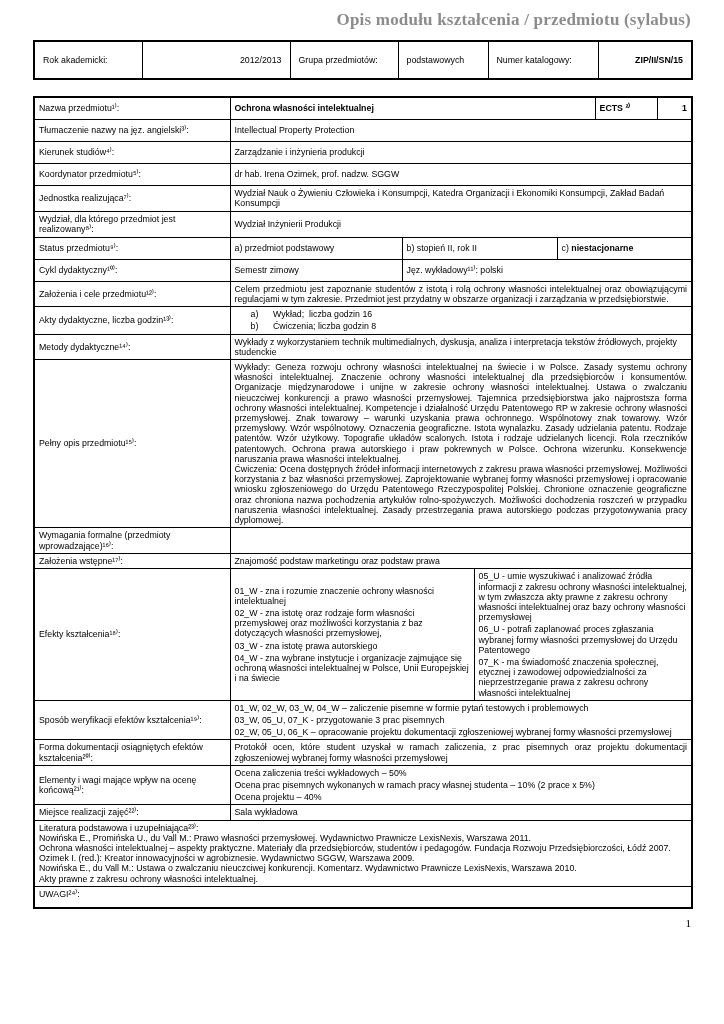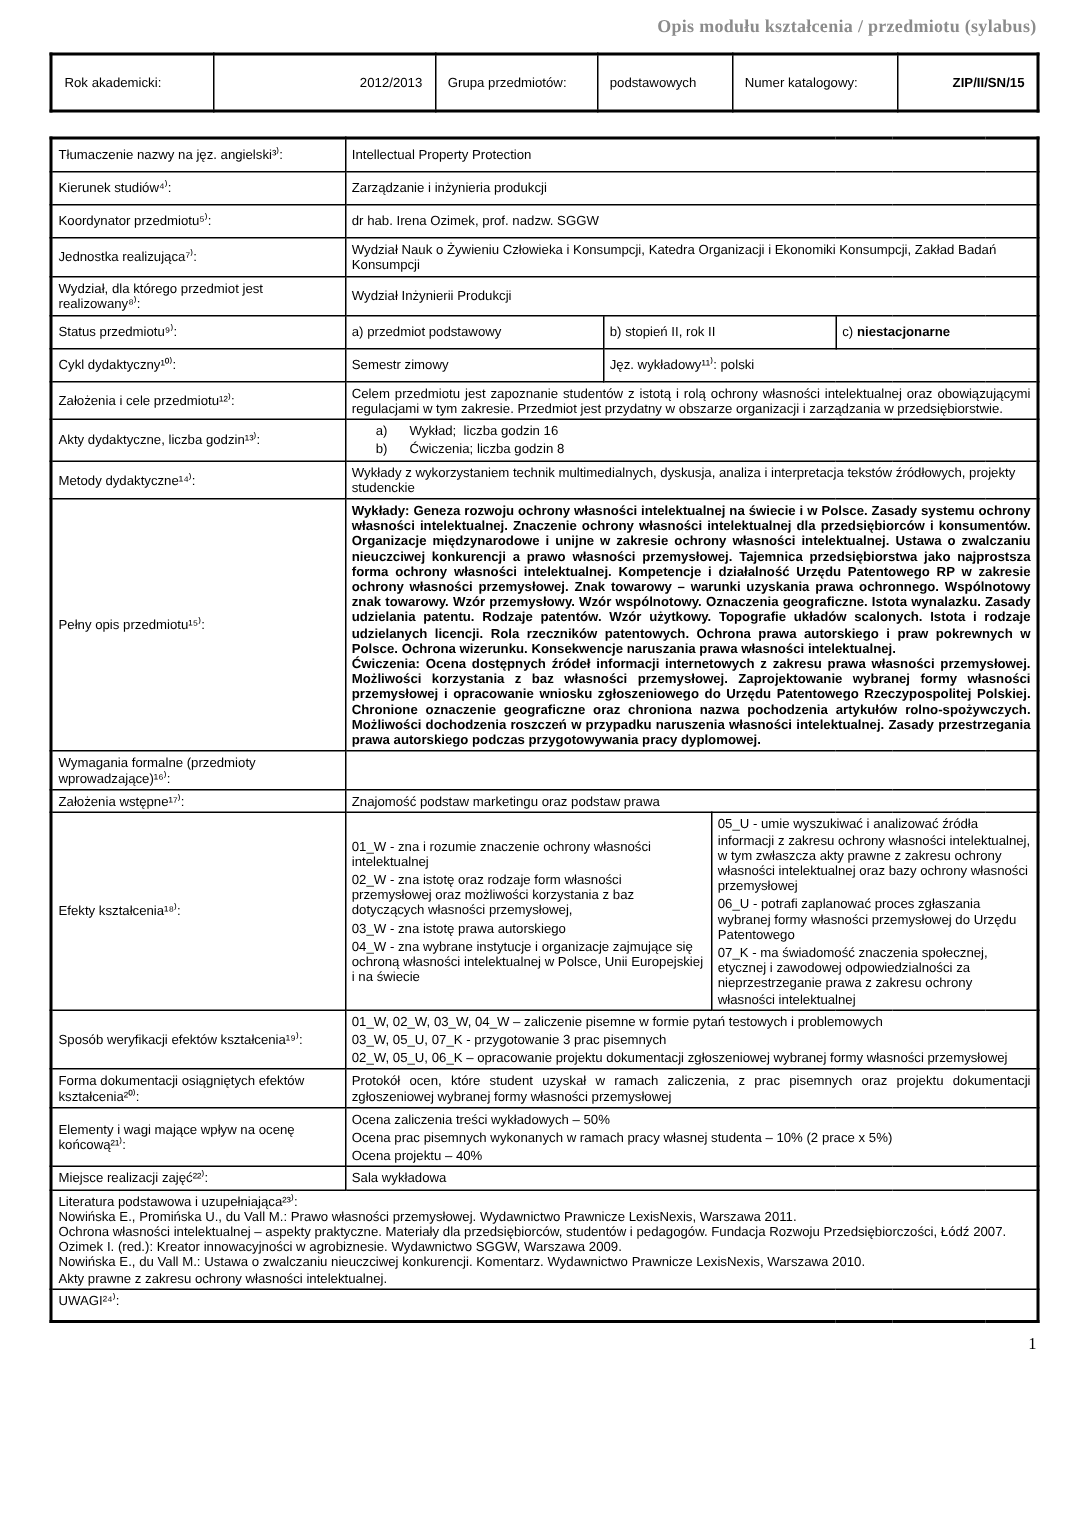--- a/index.html
+++ b/index.html
@@ -9,21 +9,21 @@
     background: #ffffff;
     color: #000;
     font-family: "Liberation Sans", sans-serif;
     font-size: 8.8px;
     overflow: hidden;
   }
   .doc { position: relative; width: 724px; height: 1024px; padding: 8px 33px 0 33px; }
   .doc-title {
     font-family: "Liberation Serif", serif;
     font-weight: 700;
-    font-size: 12px;
+    font-size: 17px;
     color: #8c8c8c;
     text-align: right;
     margin: 2px 0 10px 0;
     letter-spacing: .2px;
   }
   table { border-collapse: collapse; table-layout: fixed; width: 658px; }
   .outer { border: 2px solid #000; }
   td {
     border: 1px solid #000;
     padding: 2px 4px;
@@ -31,21 +31,21 @@
     line-height: 1.16;
     overflow: hidden;
     word-wrap: break-word;
   }
   .header-table td { padding: 13px 8px; }
   .main-table { margin-top: 16px; }
   .bold { font-weight: 700; }
   .center { text-align: right; }
   .top { vertical-align: top; margin-top: 47px; }
   .justify { text-align: justify; }
-  .preline { white-space: pre-line; font-weight: bold; }
+  .preline { white-space: pre-line; }
   .prewrap { white-space: pre-wrap; }
   .h22 { height: 22px; }
   .h26 { height: 26px; }
   .indent { padding-left: 16px; }
   .li + .li { margin-top: 2px; }
   .page-number {
     width: 658px;
     text-align: right;
     font-family: "Liberation Serif", serif;
     font-size: 11px;
@@ -85,20 +85,26 @@
       <col style="width:196px">
         <col style="width:172px">
         <col style="width:72px">
       <col style="width:83px">
         <col style="width:38px">
         <col style="width:62px">
         <col style="width:35px">
     </colgroup>
     <tbody>
 
+      <tr>
+        <td class="h22">Nazwa przedmiotu¹⁾:</td>
+        <td colspan="4" class="bold">Ochrona własności intelektualnej</td>
+        <td class="bold">ECTS ²⁾</td>
+        <td class="bold center">1</td>
+      </tr>
 
       <tr>
         <td class="h22">Tłumaczenie nazwy na jęz. angielski³⁾:</td>
         <td colspan="6">Intellectual Property Protection</td>
       </tr>
 
       <tr>
         <td class="h22">Kierunek studiów⁴⁾:</td>
         <td colspan="6">Zarządzanie i inżynieria produkcji</td>
       </tr>

